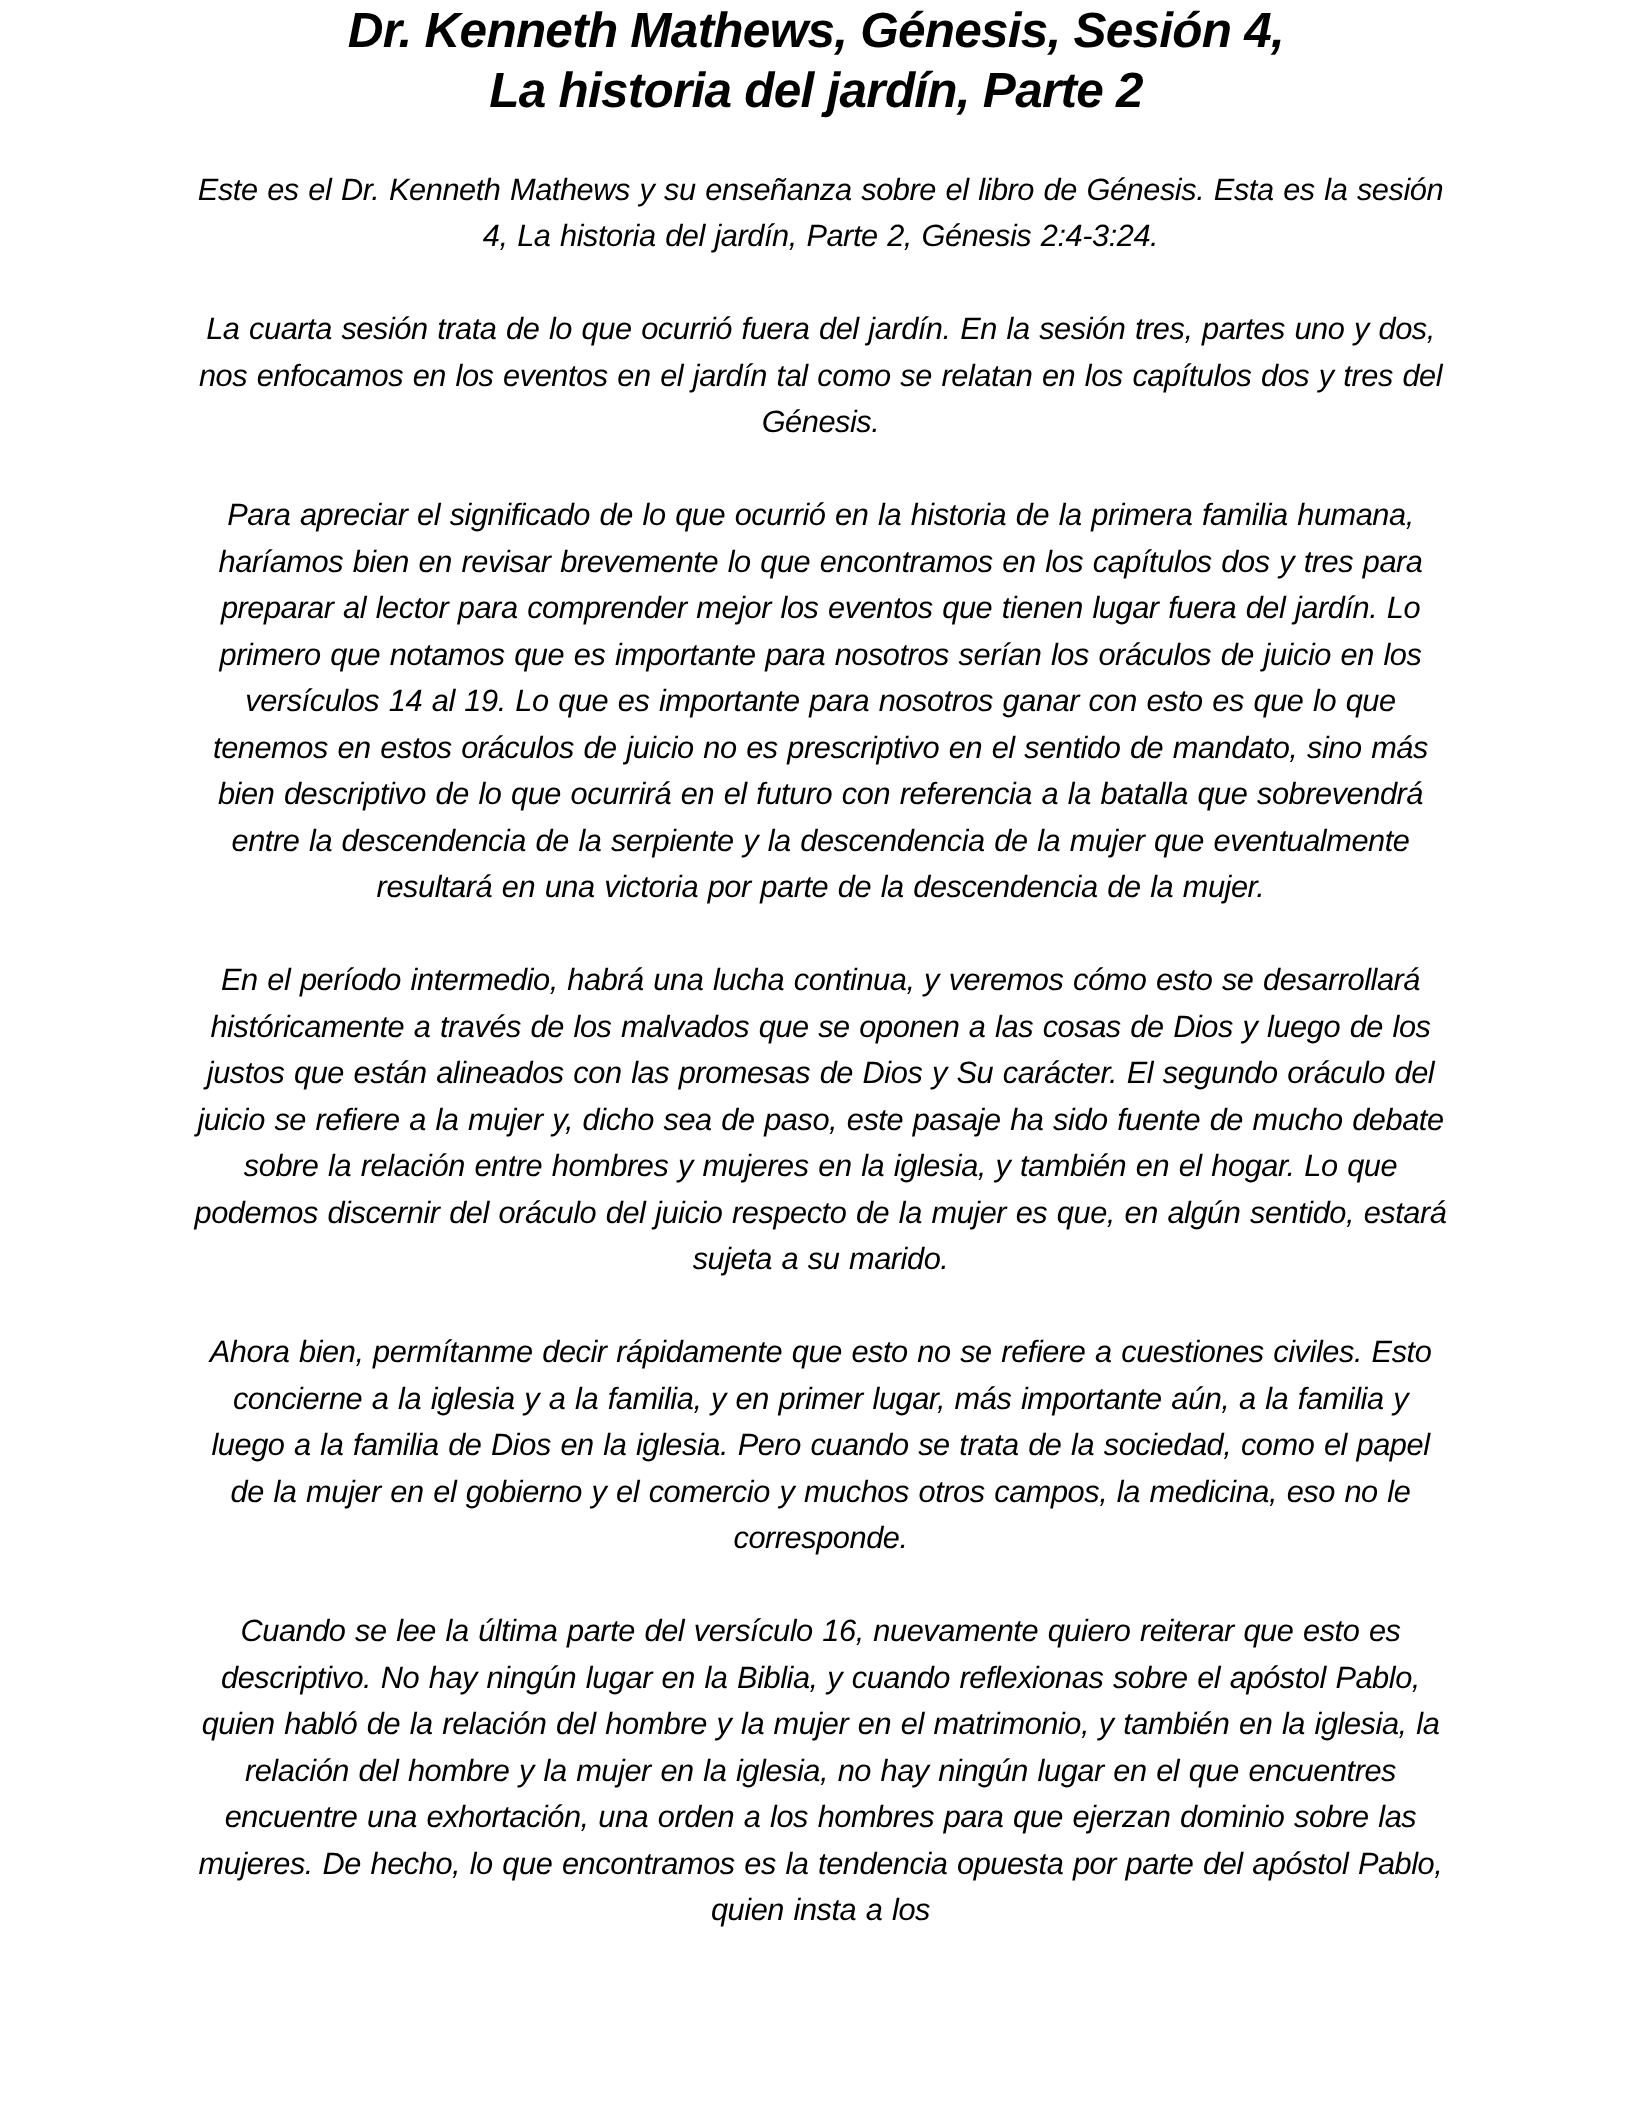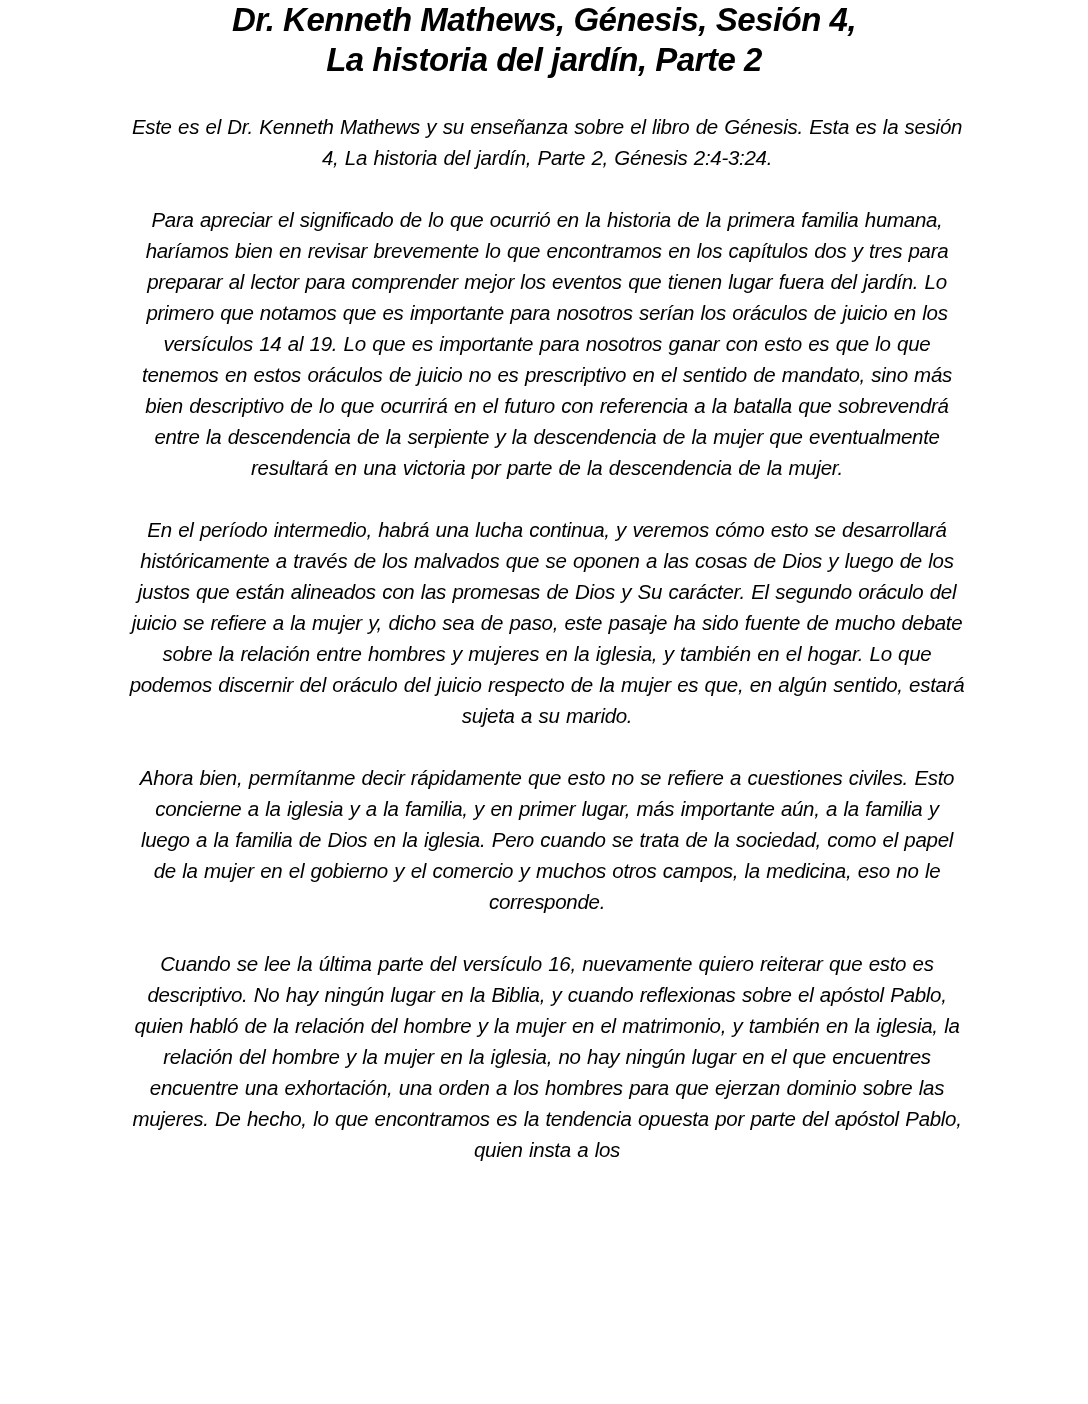--- a/index.html
+++ b/index.html
@@ -61,19 +61,20 @@
 <div class="page">
 
   <h1 class="doc-title">
     <span class="title-line">Dr. Kenneth Mathews, Génesis, Sesión 4,</span>
     <span class="title-line">La historia del jardín, Parte 2</span>
   </h1>
 
 
   <div class="body-text">
     <p>Este es el Dr. Kenneth Mathews y su enseñanza sobre el libro de Génesis. Esta es la sesión 4, La historia del jardín, Parte 2, Génesis 2:4-3:24.</p>
+    <p>La cuarta sesión trata de lo que ocurrió fuera del jardín. En la sesión tres, partes uno y dos, nos enfocamos en los eventos en el jardín tal como se relatan en los capítulos dos y tres del Génesis.</p>
     <p>Para apreciar el significado de lo que ocurrió en la historia de la primera familia humana,  haríamos bien en revisar brevemente lo que encontramos en los capítulos dos y tres para preparar al lector para comprender mejor los eventos que tienen lugar fuera del jardín. Lo primero que notamos que es importante para nosotros serían los oráculos de juicio en los versículos 14 al 19. Lo que es importante para nosotros ganar con esto es que lo que tenemos en estos oráculos de juicio no es prescriptivo en el sentido de mandato, sino más bien descriptivo de lo que ocurrirá en el futuro con referencia a la batalla que sobrevendrá entre la descendencia de la serpiente y la descendencia de la mujer que eventualmente resultará en una victoria por parte de la descendencia de la mujer.</p>
     <p>En el período intermedio, habrá una lucha continua, y veremos cómo esto se desarrollará históricamente a través de los malvados que se oponen a las cosas de Dios y luego de los justos que están alineados con las promesas de Dios y Su carácter. El segundo oráculo del juicio se refiere a la mujer y, dicho sea de paso, este pasaje ha sido fuente de mucho debate sobre la relación entre hombres y mujeres en la iglesia, y también en el hogar. Lo que podemos discernir del oráculo del juicio respecto de la mujer es que, en algún sentido, estará sujeta a su marido.</p>
     <p>Ahora bien, permítanme decir rápidamente que esto no se refiere a cuestiones civiles. Esto concierne a la iglesia y a la familia, y en primer lugar, más importante aún, a la familia y luego a la familia de Dios en la iglesia. Pero cuando se trata de la sociedad, como el papel de la mujer en el gobierno y el comercio y muchos otros campos, la medicina, eso no le corresponde.</p>
     <p>Cuando se lee la última parte del versículo 16, nuevamente quiero reiterar que esto es descriptivo. No hay ningún lugar en la Biblia, y cuando reflexionas sobre el apóstol Pablo, quien habló de la relación del hombre y la mujer en el matrimonio, y también en la iglesia, la relación del hombre y la mujer en la iglesia, no hay ningún lugar en el que encuentres encuentre una exhortación, una orden a los hombres para que ejerzan dominio sobre las mujeres. De hecho, lo que encontramos es la tendencia opuesta por parte del apóstol Pablo, quien insta a los</p>
   </div>
 
 </div>
 
 </body></html>

